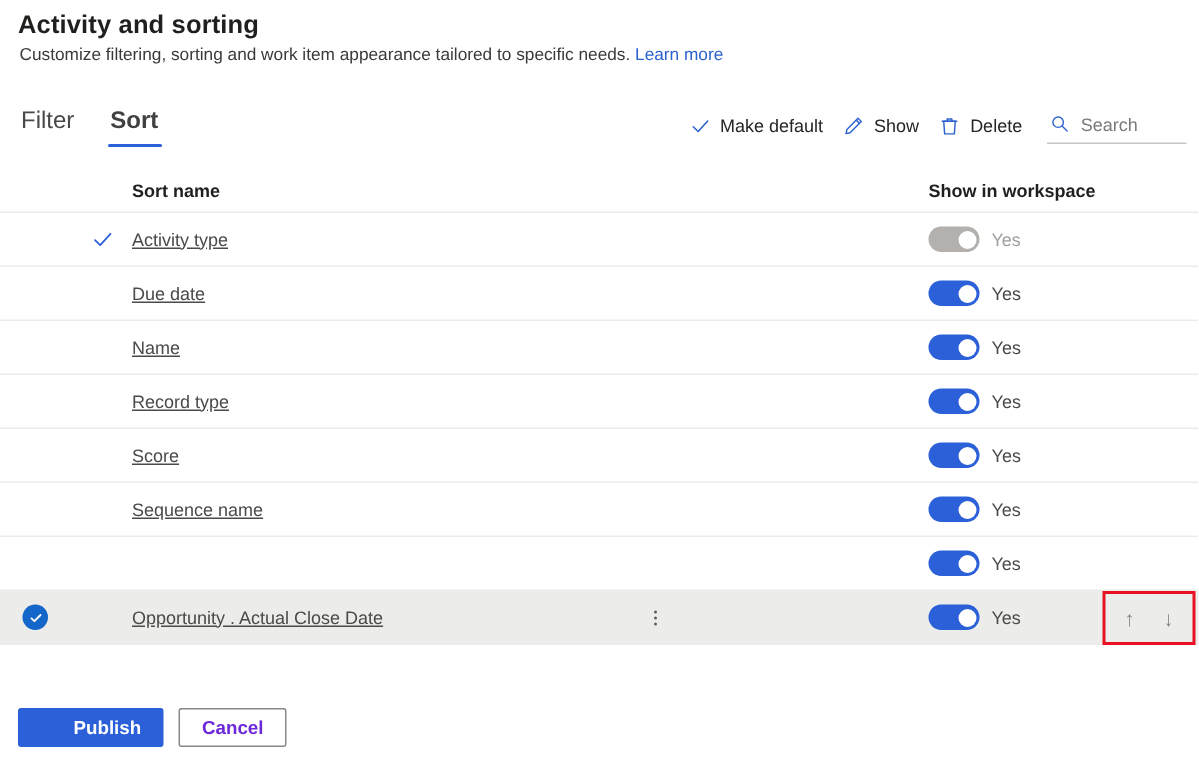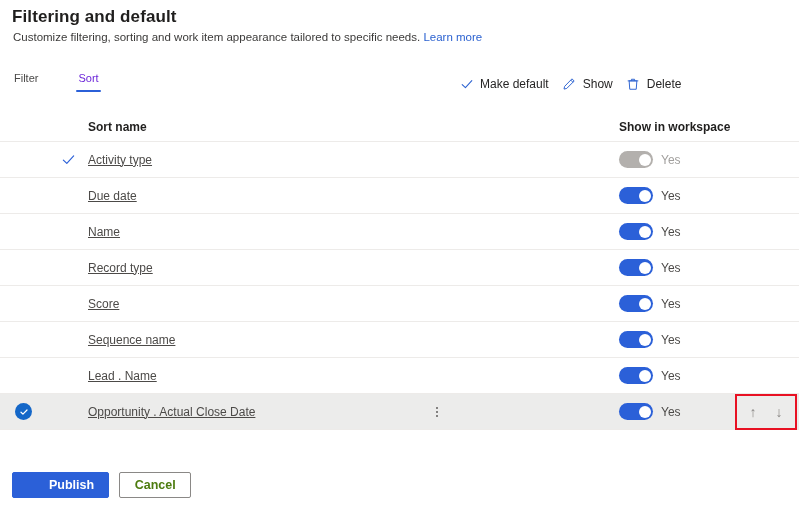--- a/index.html
+++ b/index.html
@@ -23,24 +23,24 @@
     position: absolute; left: 13px; top: 31px;
     font-size: 11.5px; color: #3b3a39; white-space: nowrap;
   }
   .learn-more {
     color: #2c62d0; text-decoration: none; cursor: pointer;
   }
 
   
   .tabs { position: absolute; left: 12px; top: 72px; display: flex; gap: 20px; }
   .tab {
-    position: relative; font-size: 11px; color: #4a4948;
+    position: relative; font-size: 16px; color: #4a4948;
     padding: 0 2px 8px 2px; cursor: pointer; white-space: nowrap;
   }
-  .tab.active { color: #6d28d9; font-weight: 400; margin-left: 16px; }
+  .tab.active { color: #404040; font-weight: 700; }
   .tab.active::after {
     content: ""; position: absolute; left: 0; right: 0; bottom: 0;
     height: 2.5px; background: #2b60d8; border-radius: 2px;
   }
 
   
   .commandbar {
     position: absolute; left: 455px; top: 72px; right: 8px;
     height: 24px; display: flex; align-items: center; gap: 0px;
   }
@@ -130,28 +130,28 @@
 
   
   .footer { position: absolute; left: 12px; bottom: 13px; display:flex; gap: 10px; }
   .btn {
     font-family: "Liberation Sans", sans-serif;
     font-size: 12.5px; height: 26px; min-width: 72px;
     border-radius: 2px; cursor: pointer; padding: 0 14px;
     display:flex; align-items:center; justify-content:center;
   }
   .btn.primary { background: #2b60d8; color: #fff; border: 1px solid #2b60d8; font-weight: 600; padding-left: 36px; }
-  .btn.secondary { background: #fff; color: #4d7c0f; border: 1px solid #8a8886; font-weight: 600; }
+  .btn.secondary { background: #fff; color: #6d28d9; border: 1px solid #8a8886; font-weight: 600; }
 </style>
 </head>
 <body>
 
 <div class="page">
 
-  <div class="page-title">Filtering and default</div>
+  <div class="page-title">Activity and sorting</div>
   <div class="page-subtitle">
     <span>Customize filtering, sorting and work item appearance tailored to specific needs.</span>
     <a class="learn-more" href="#">Learn more</a>
   </div>
 
   <div class="tabs">
     <div class="tab">Filter</div>
     <div class="tab active">Sort</div>
   </div>
 
@@ -180,20 +180,29 @@
       <span class="glyph">
         <svg width="14" height="14" viewBox="0 0 16 16" fill="none">
           <path d="M3.6 4.4 H12.4 L11.7 14 H4.3 Z" stroke="currentColor" stroke-width="1.1" fill="none" stroke-linejoin="round"></path>
           <path d="M2.4 4.4 H13.6" stroke="currentColor" stroke-width="1.1" stroke-linecap="round"></path>
           <path d="M6.2 4.3 V2.6 H9.8 V4.3" stroke="currentColor" stroke-width="1.1" fill="none" stroke-linejoin="round"></path>
         </svg>
       </span>
       <span>Delete</span>
     </div>
 
+    <div class="searchbox">
+      <span class="glyph">
+        <svg width="13" height="13" viewBox="0 0 16 16" fill="none">
+          <circle cx="6.7" cy="6.7" r="4.3" stroke="currentColor" stroke-width="1.15" fill="none"></circle>
+          <path d="M9.9 9.9 L14.0 14.0" stroke="currentColor" stroke-width="1.15" stroke-linecap="round"></path>
+        </svg>
+      </span>
+      <input type="text" placeholder="Search" value="" style="">
+    </div>
   </div>
 
   <div class="list">
 
     <div class="row header">
       <div class="c-check"></div>
       <div class="c-state"></div>
       <div class="hdr-name">Sort name</div>
       <div class="hdr-show">Show in workspace</div>
     </div>
@@ -285,21 +294,20 @@
             <div class="switch">
               <span class="knob"></span>
             </div>
             <span class="switch-label">Yes</span>
           </div>
           <div class="c-move"></div>
         </div>
         <div class="row">
           <div class="c-check"></div>
           <div class="c-state"></div>
-          <div class="c-name">Lead . Name</div>
           <div class="c-menu"></div>
           <div class="c-spacer"></div>
           <div class="c-toggle">
             <div class="switch">
               <span class="knob"></span>
             </div>
             <span class="switch-label">Yes</span>
           </div>
           <div class="c-move"></div>
         </div>

